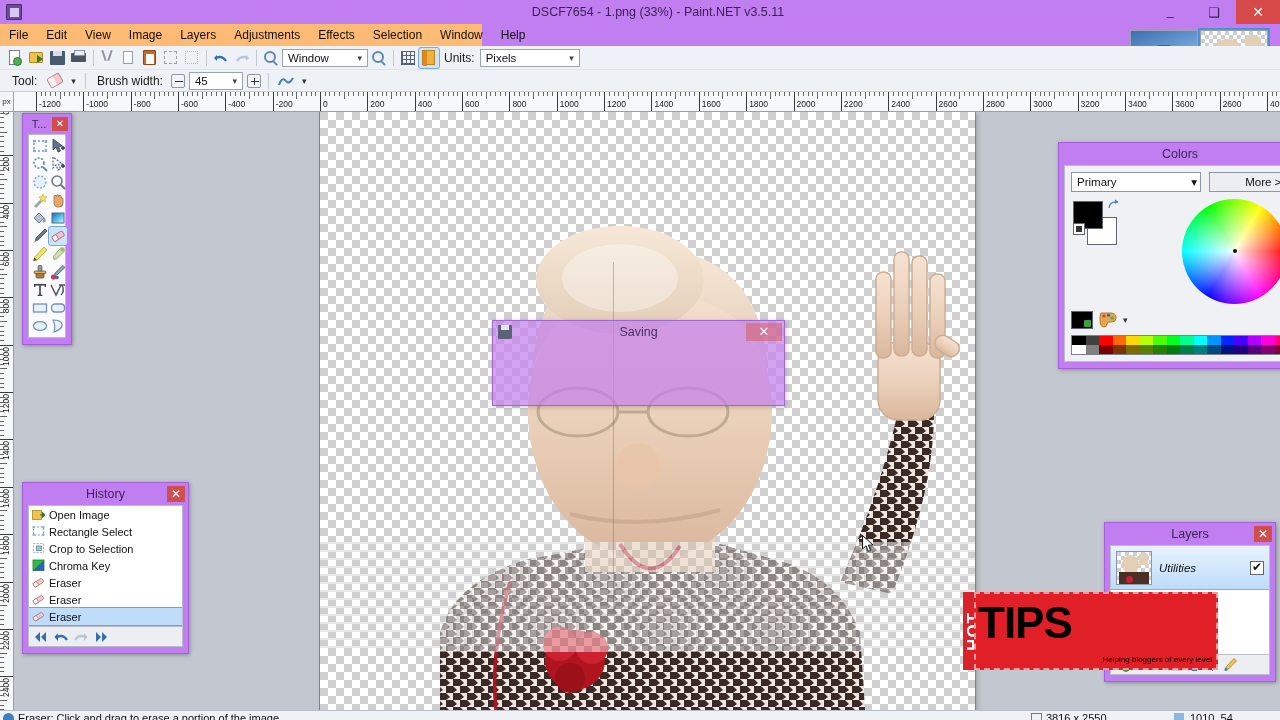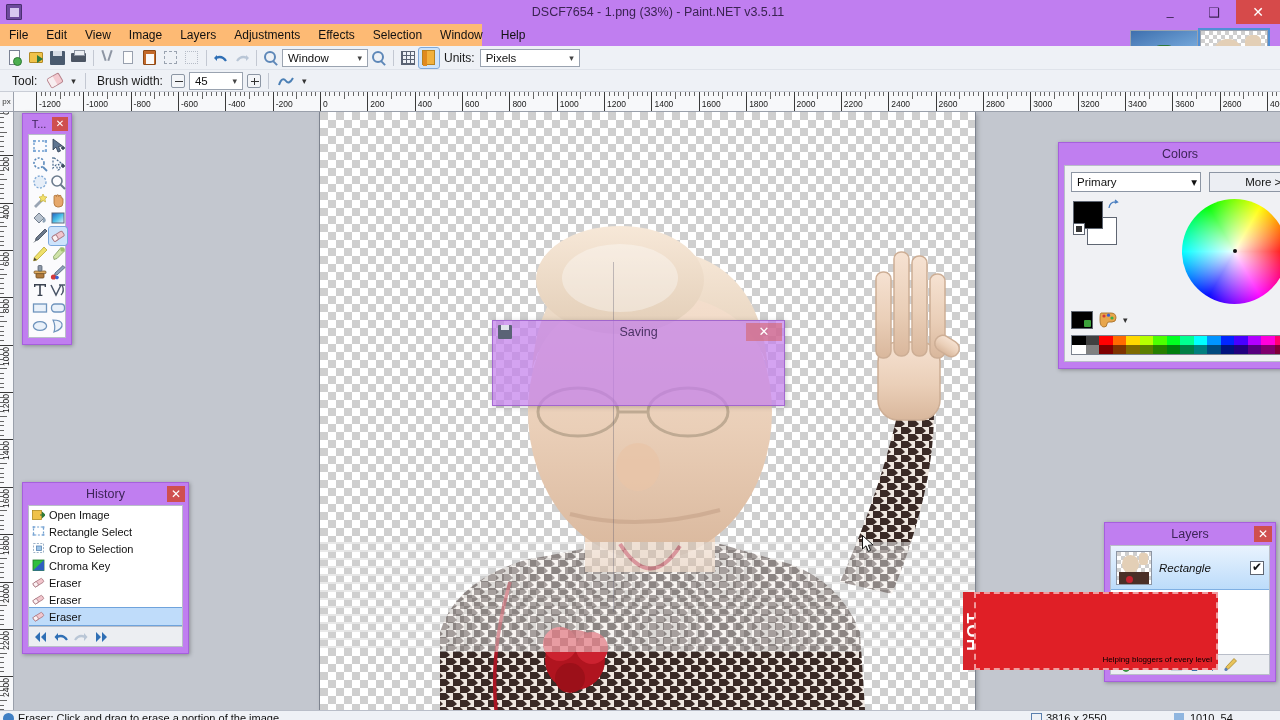--- a/index.html
+++ b/index.html
@@ -1292,21 +1292,21 @@
     <div class="pal-close">✕</div>
   </div>
   <div id="layers-list">
     <div class="layer-row">
       <div class="layer-thumb">
         <div style="position:absolute;left:5px;top:3px;width:17px;height:18px;background:#e3cfb6;border-radius:48%;"></div>
         <div style="position:absolute;left:22px;top:1px;width:9px;height:12px;background:#e3cfb6;border-radius:3px;"></div>
         <div style="position:absolute;left:2px;top:20px;width:30px;height:14px;background:#4a2f27;"></div>
         <div style="position:absolute;left:9px;top:24px;width:7px;height:7px;background:#c42230;border-radius:50%;"></div>
       </div>
-      <div class="layer-name">Rectangle</div>
+      <div class="layer-name">Utilities</div>
       <div class="layer-chk"></div>
     </div>
   </div>
   <div id="layers-toolbar">
     <div class="ltb">
       <svg viewBox="0 0 15 15" width="15" height="15">
           <rect x="1" y="2" width="10" height="9" fill="#cfe0f2" stroke="#6f8fb5" stroke-width=".9"></rect>
           <circle cx="11" cy="11" r="3.4" fill="#3ca84a" stroke="#1f7a2c" stroke-width=".8"></circle>
           <path d="M11 9.2 v3.6 M9.2 11 h3.6" stroke="#fff" stroke-width="1.2"></path>
         </svg>
@@ -1346,20 +1346,21 @@
     </div>
   </div>
 </div>
 
 <div id="watermark">
   <div id="wm-hot">
     <span>HOT</span>
   </div>
   <div id="wm-main">
     <div id="wm-right">
+      <div id="wm-tips">TIPS</div>
       <div id="wm-tag">Helping bloggers of every level</div>
     </div>
   </div>
 </div>
 
 <div id="saving-dialog">
   <div id="sv-title">
     <div id="sv-icon"></div>
     <span>Saving</span>
     <div id="sv-close">✕</div>

